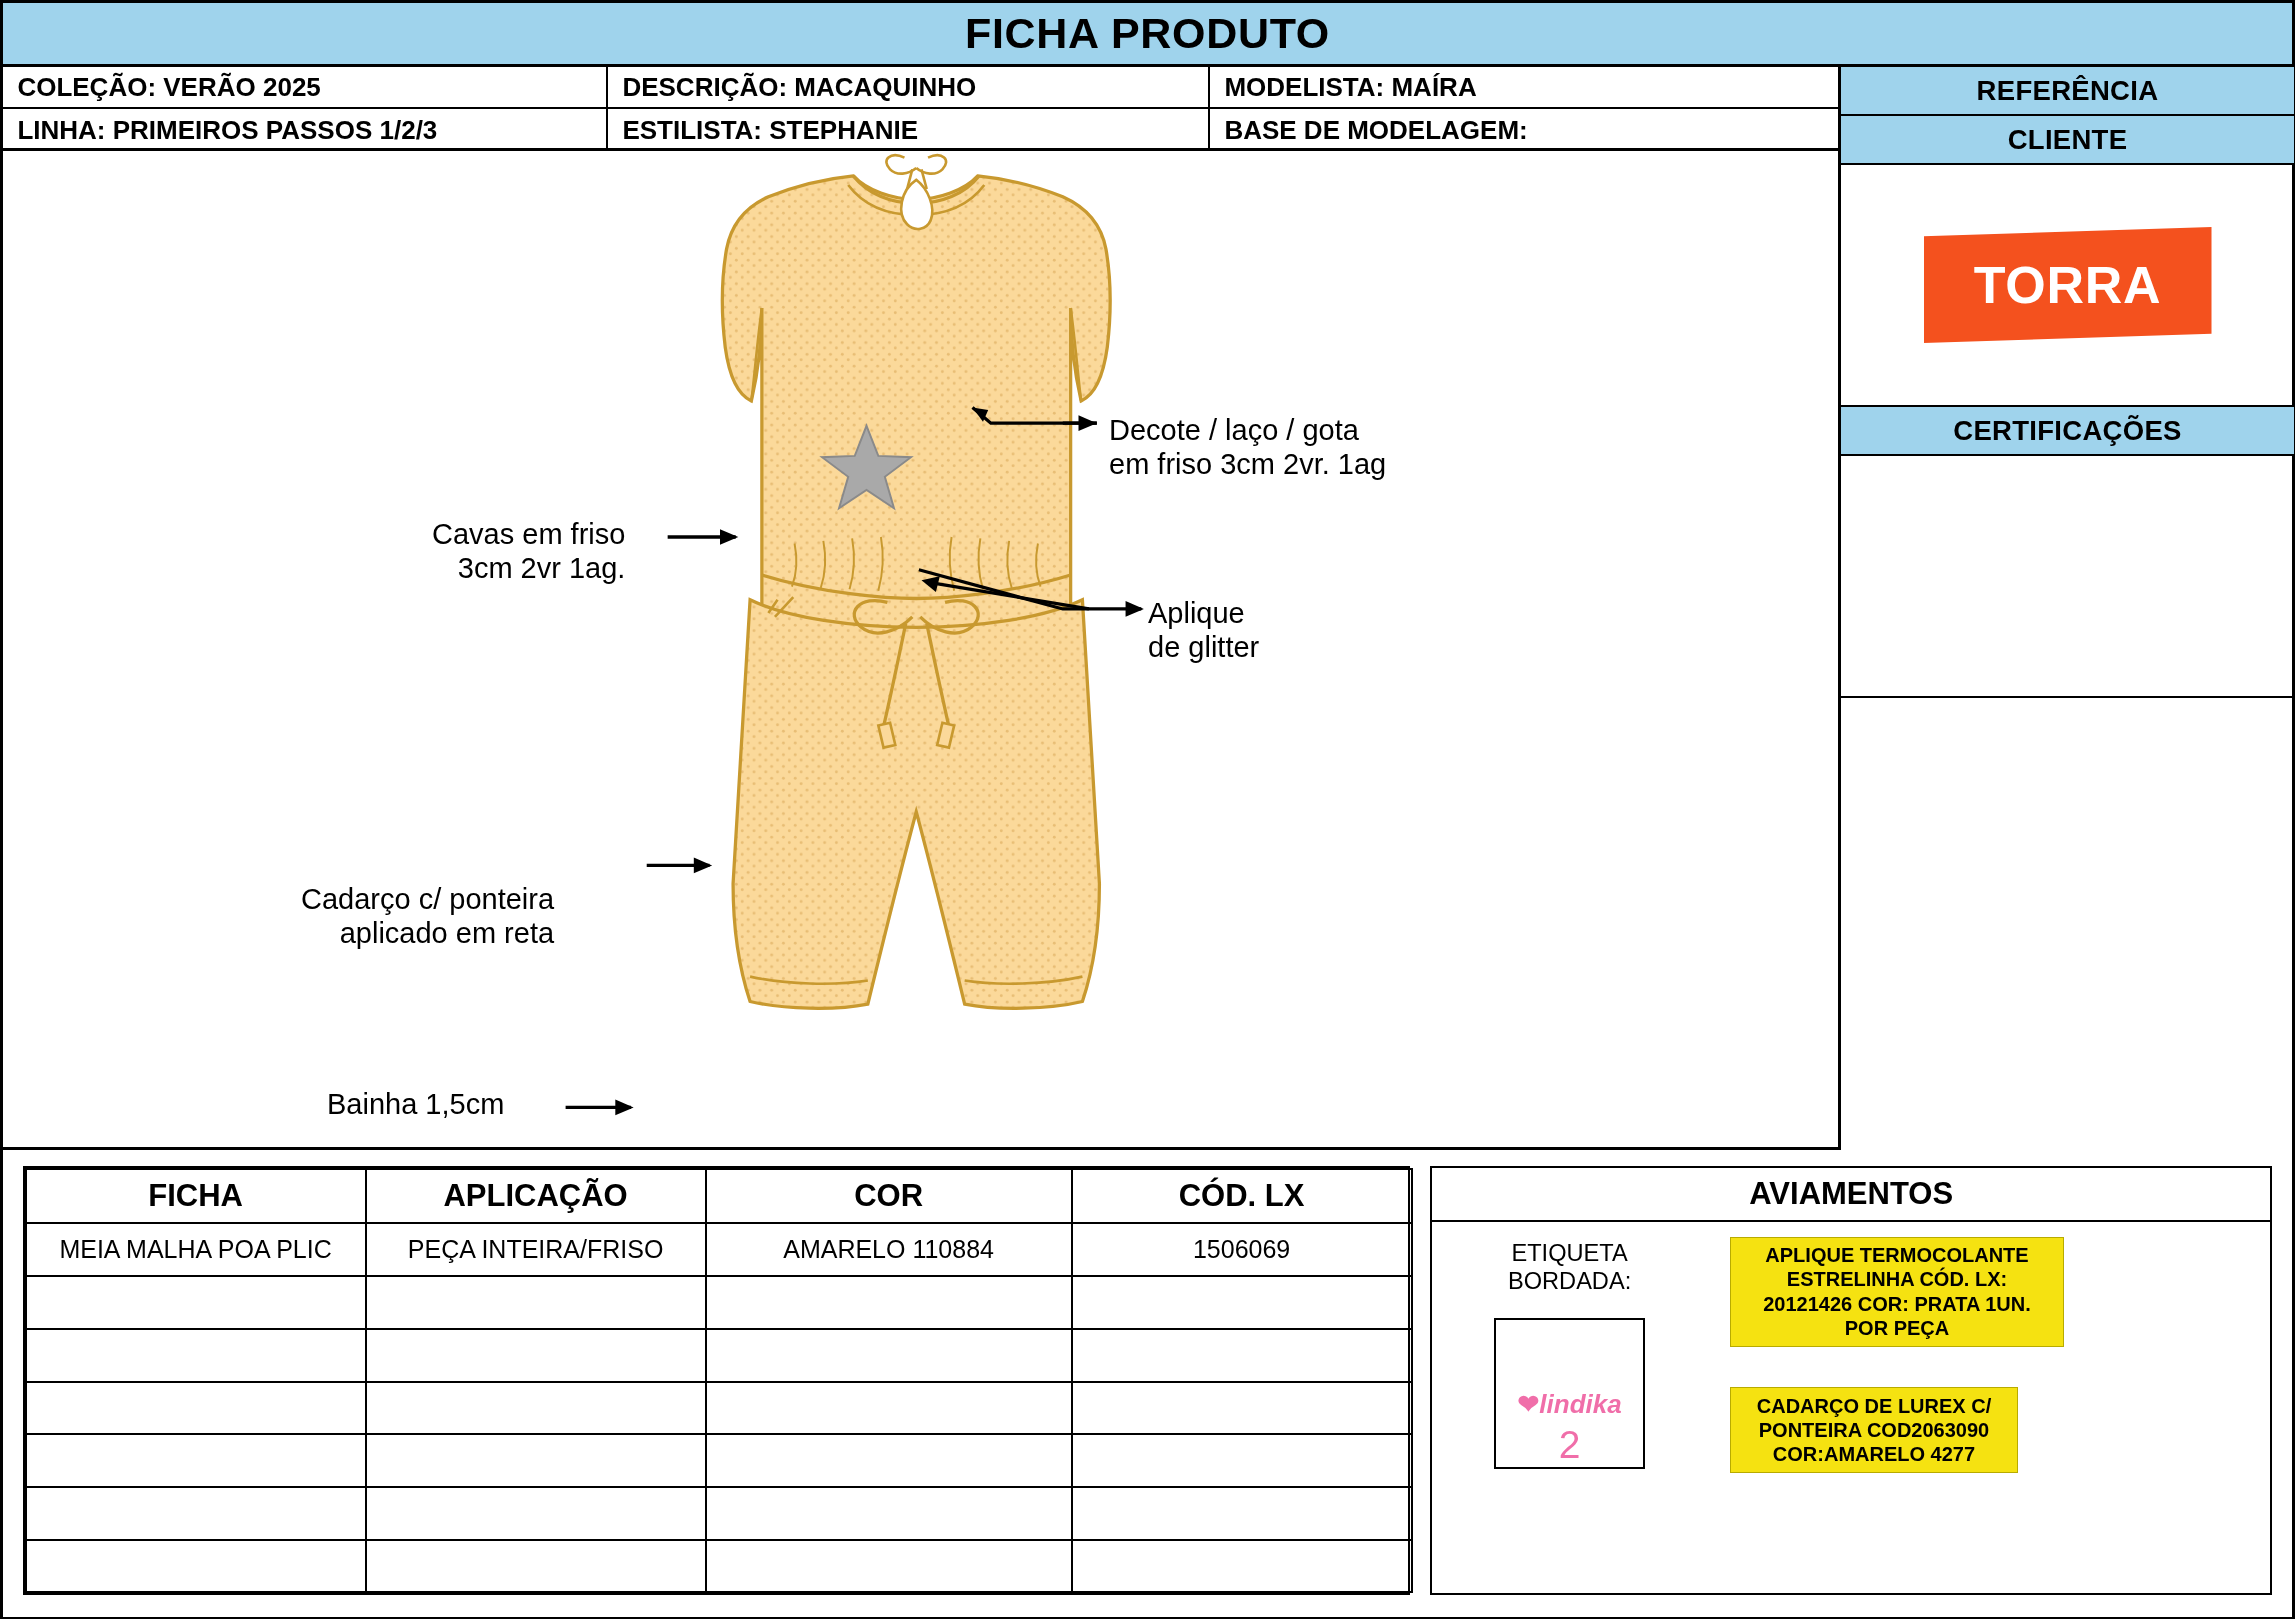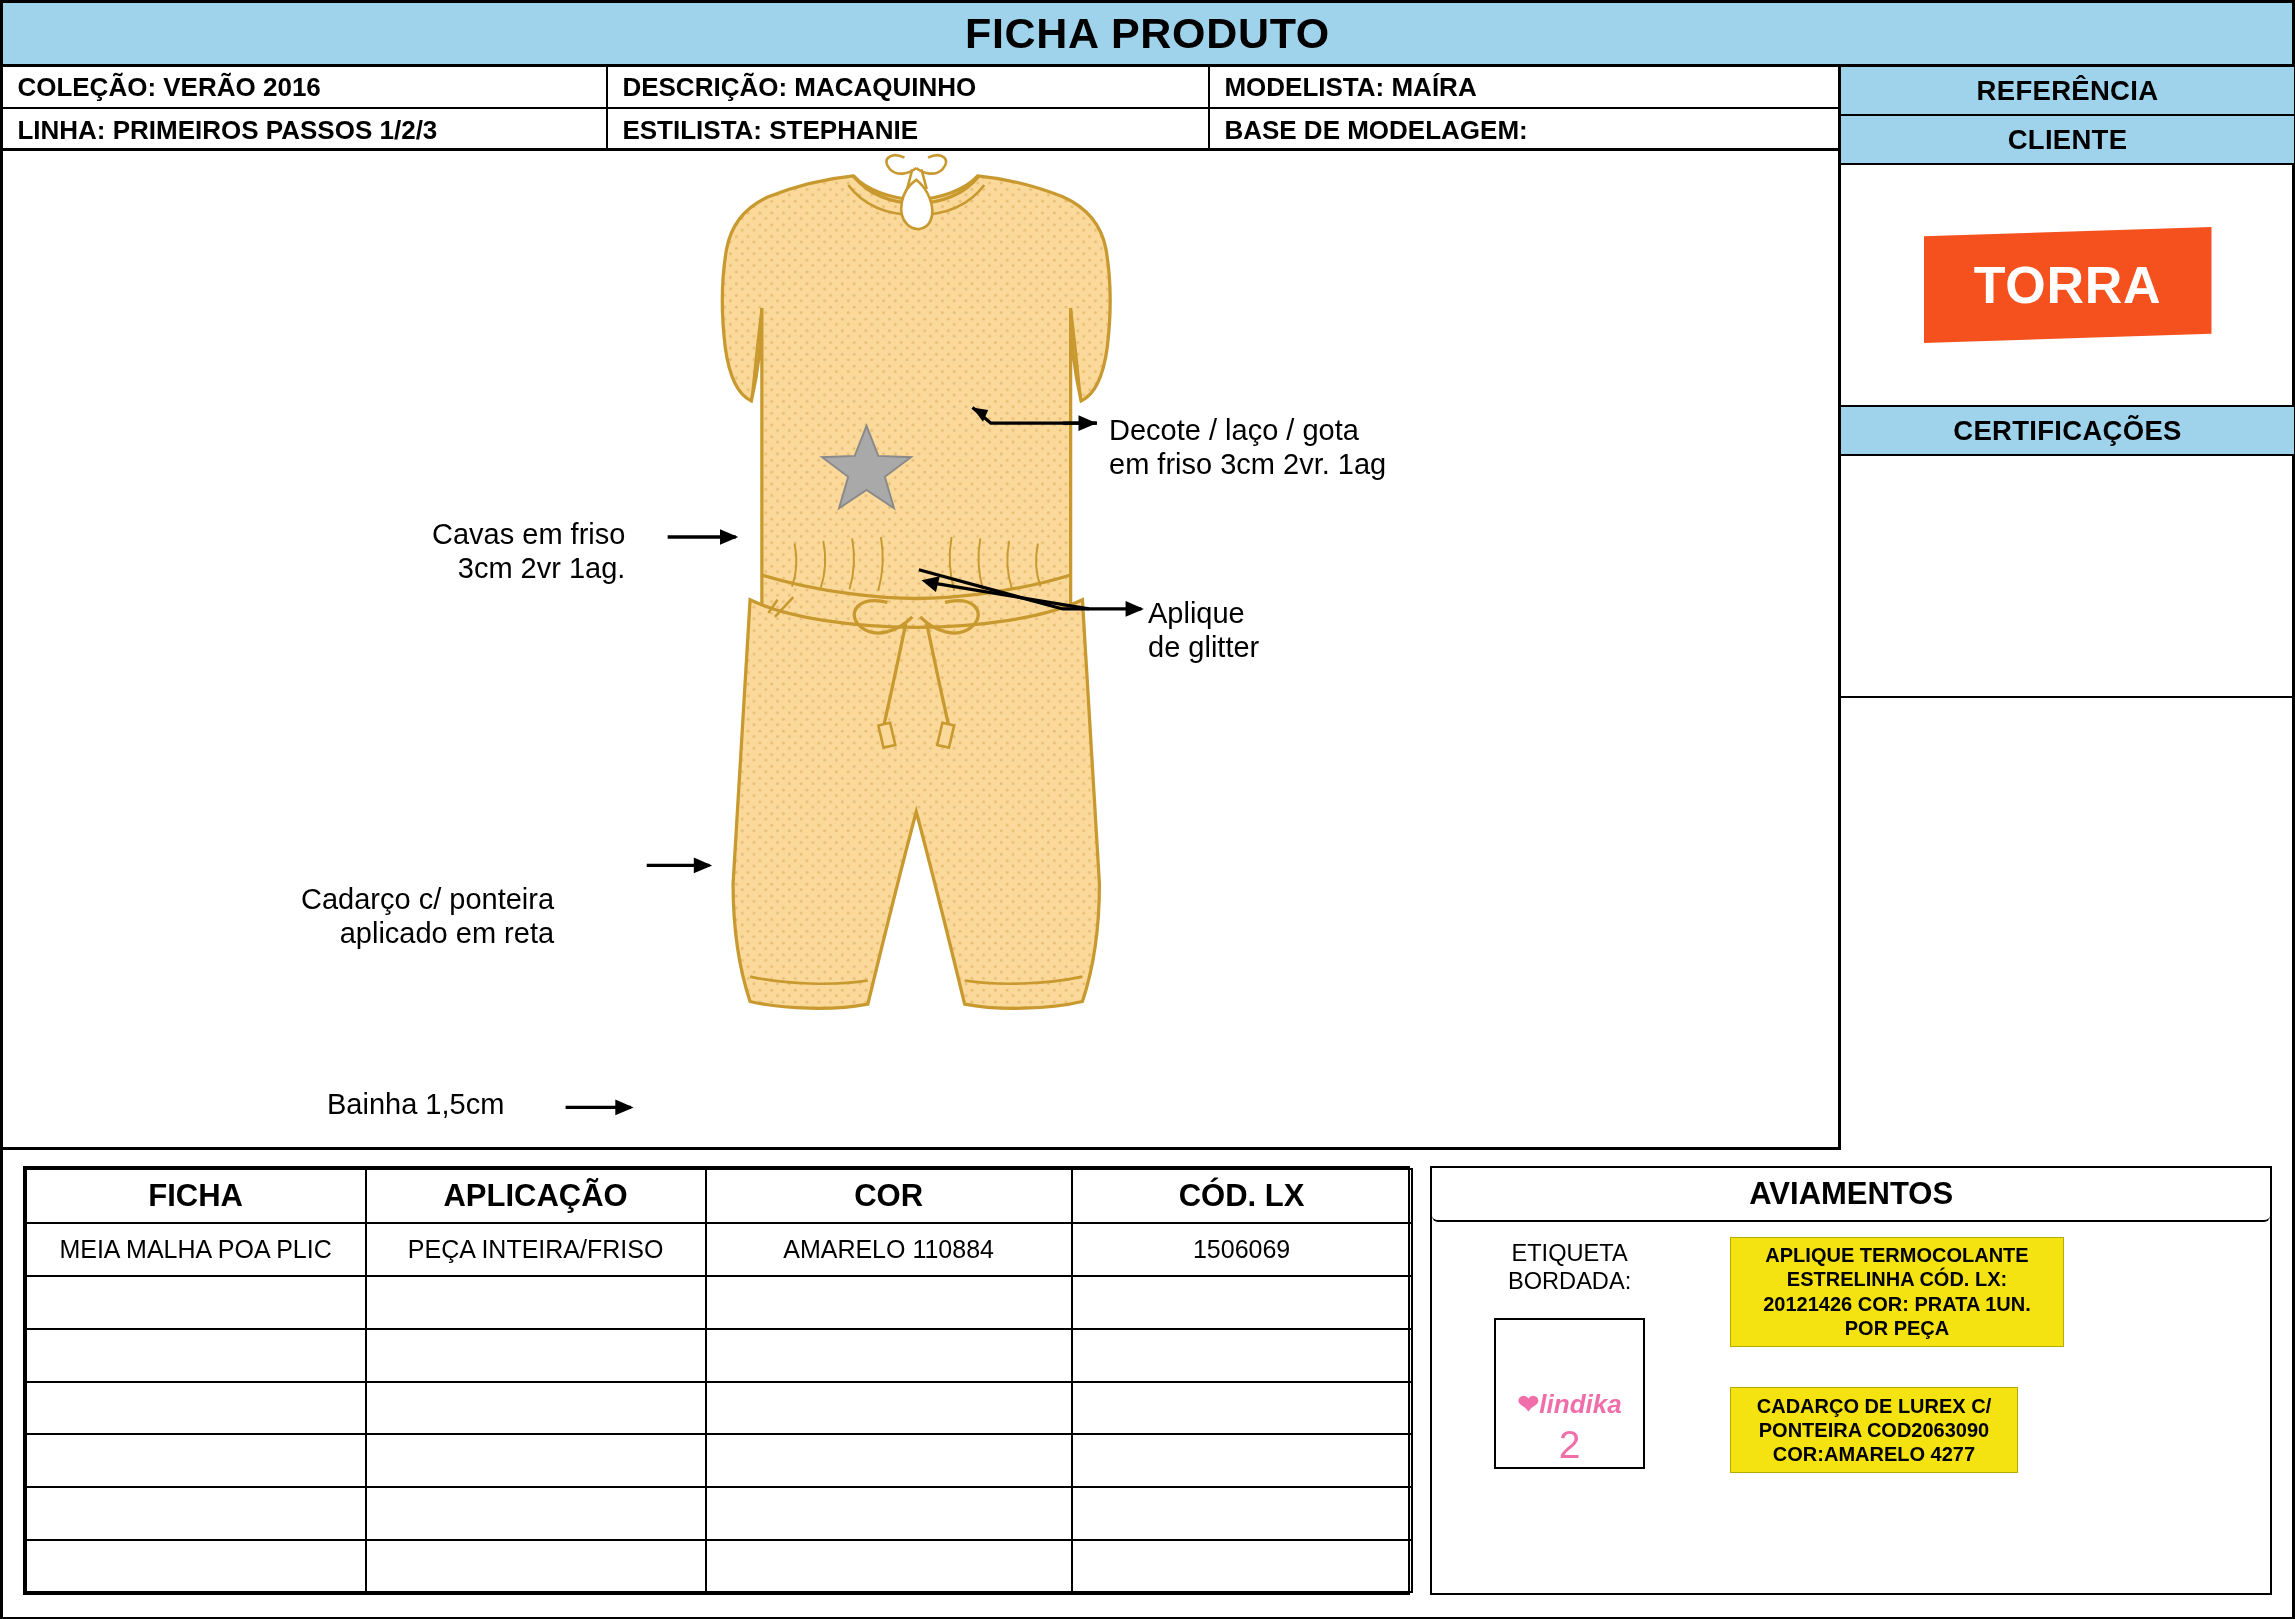--- a/index.html
+++ b/index.html
@@ -134,21 +134,21 @@
   .col3 { width:366px; }
   .col4 { width:340px; }
 
   .tbl-right {
     position:absolute; left:1427px; top:16.4px; right:19.6px; height:429px;
     border:2.6px solid #000;
   }
   .av-head {
     height:54px; border-bottom:2px solid #000;
     display:flex; align-items:center; justify-content:center;
-    font-size:31px; font-weight:bold;border-radius:6px;
+    font-size:31px; font-weight:bold;
   }
   .av-body { position:relative; height:370px; }
   .etiqueta-wrap {
     position:absolute; left:19.6px; top:16.4px; width:236px;
     text-align:center;
   }
   .etiqueta-label { font-size:23.6px; line-height:1.2; }
   .etiqueta-box {
     margin:23px auto 0; width:151px; height:151px;
     border:2px solid #000; background:#fff;
@@ -175,21 +175,21 @@
 <body>
 
 <div class="sheet">
 
   <div class="title-bar">
     <div class="t">FICHA PRODUTO</div>
   </div>
 
   <div class="hdr">
     <div class="hdr-row r1">
-      <div class="hdr-cell c-a">COLEÇÃO: VERÃO 2016</div>
+      <div class="hdr-cell c-a">COLEÇÃO: VERÃO 2025</div>
       <div class="hdr-cell c-b">DESCRIÇÃO: MACAQUINHO</div>
       <div class="hdr-cell c-c">MODELISTA: MAÍRA</div>
     </div>
     <div class="hdr-row r2">
       <div class="hdr-cell c-a">LINHA: PRIMEIROS PASSOS 1/2/3</div>
       <div class="hdr-cell c-b">ESTILISTA: STEPHANIE</div>
       <div class="hdr-cell c-c">BASE DE MODELAGEM:</div>
     </div>
   </div>
 

